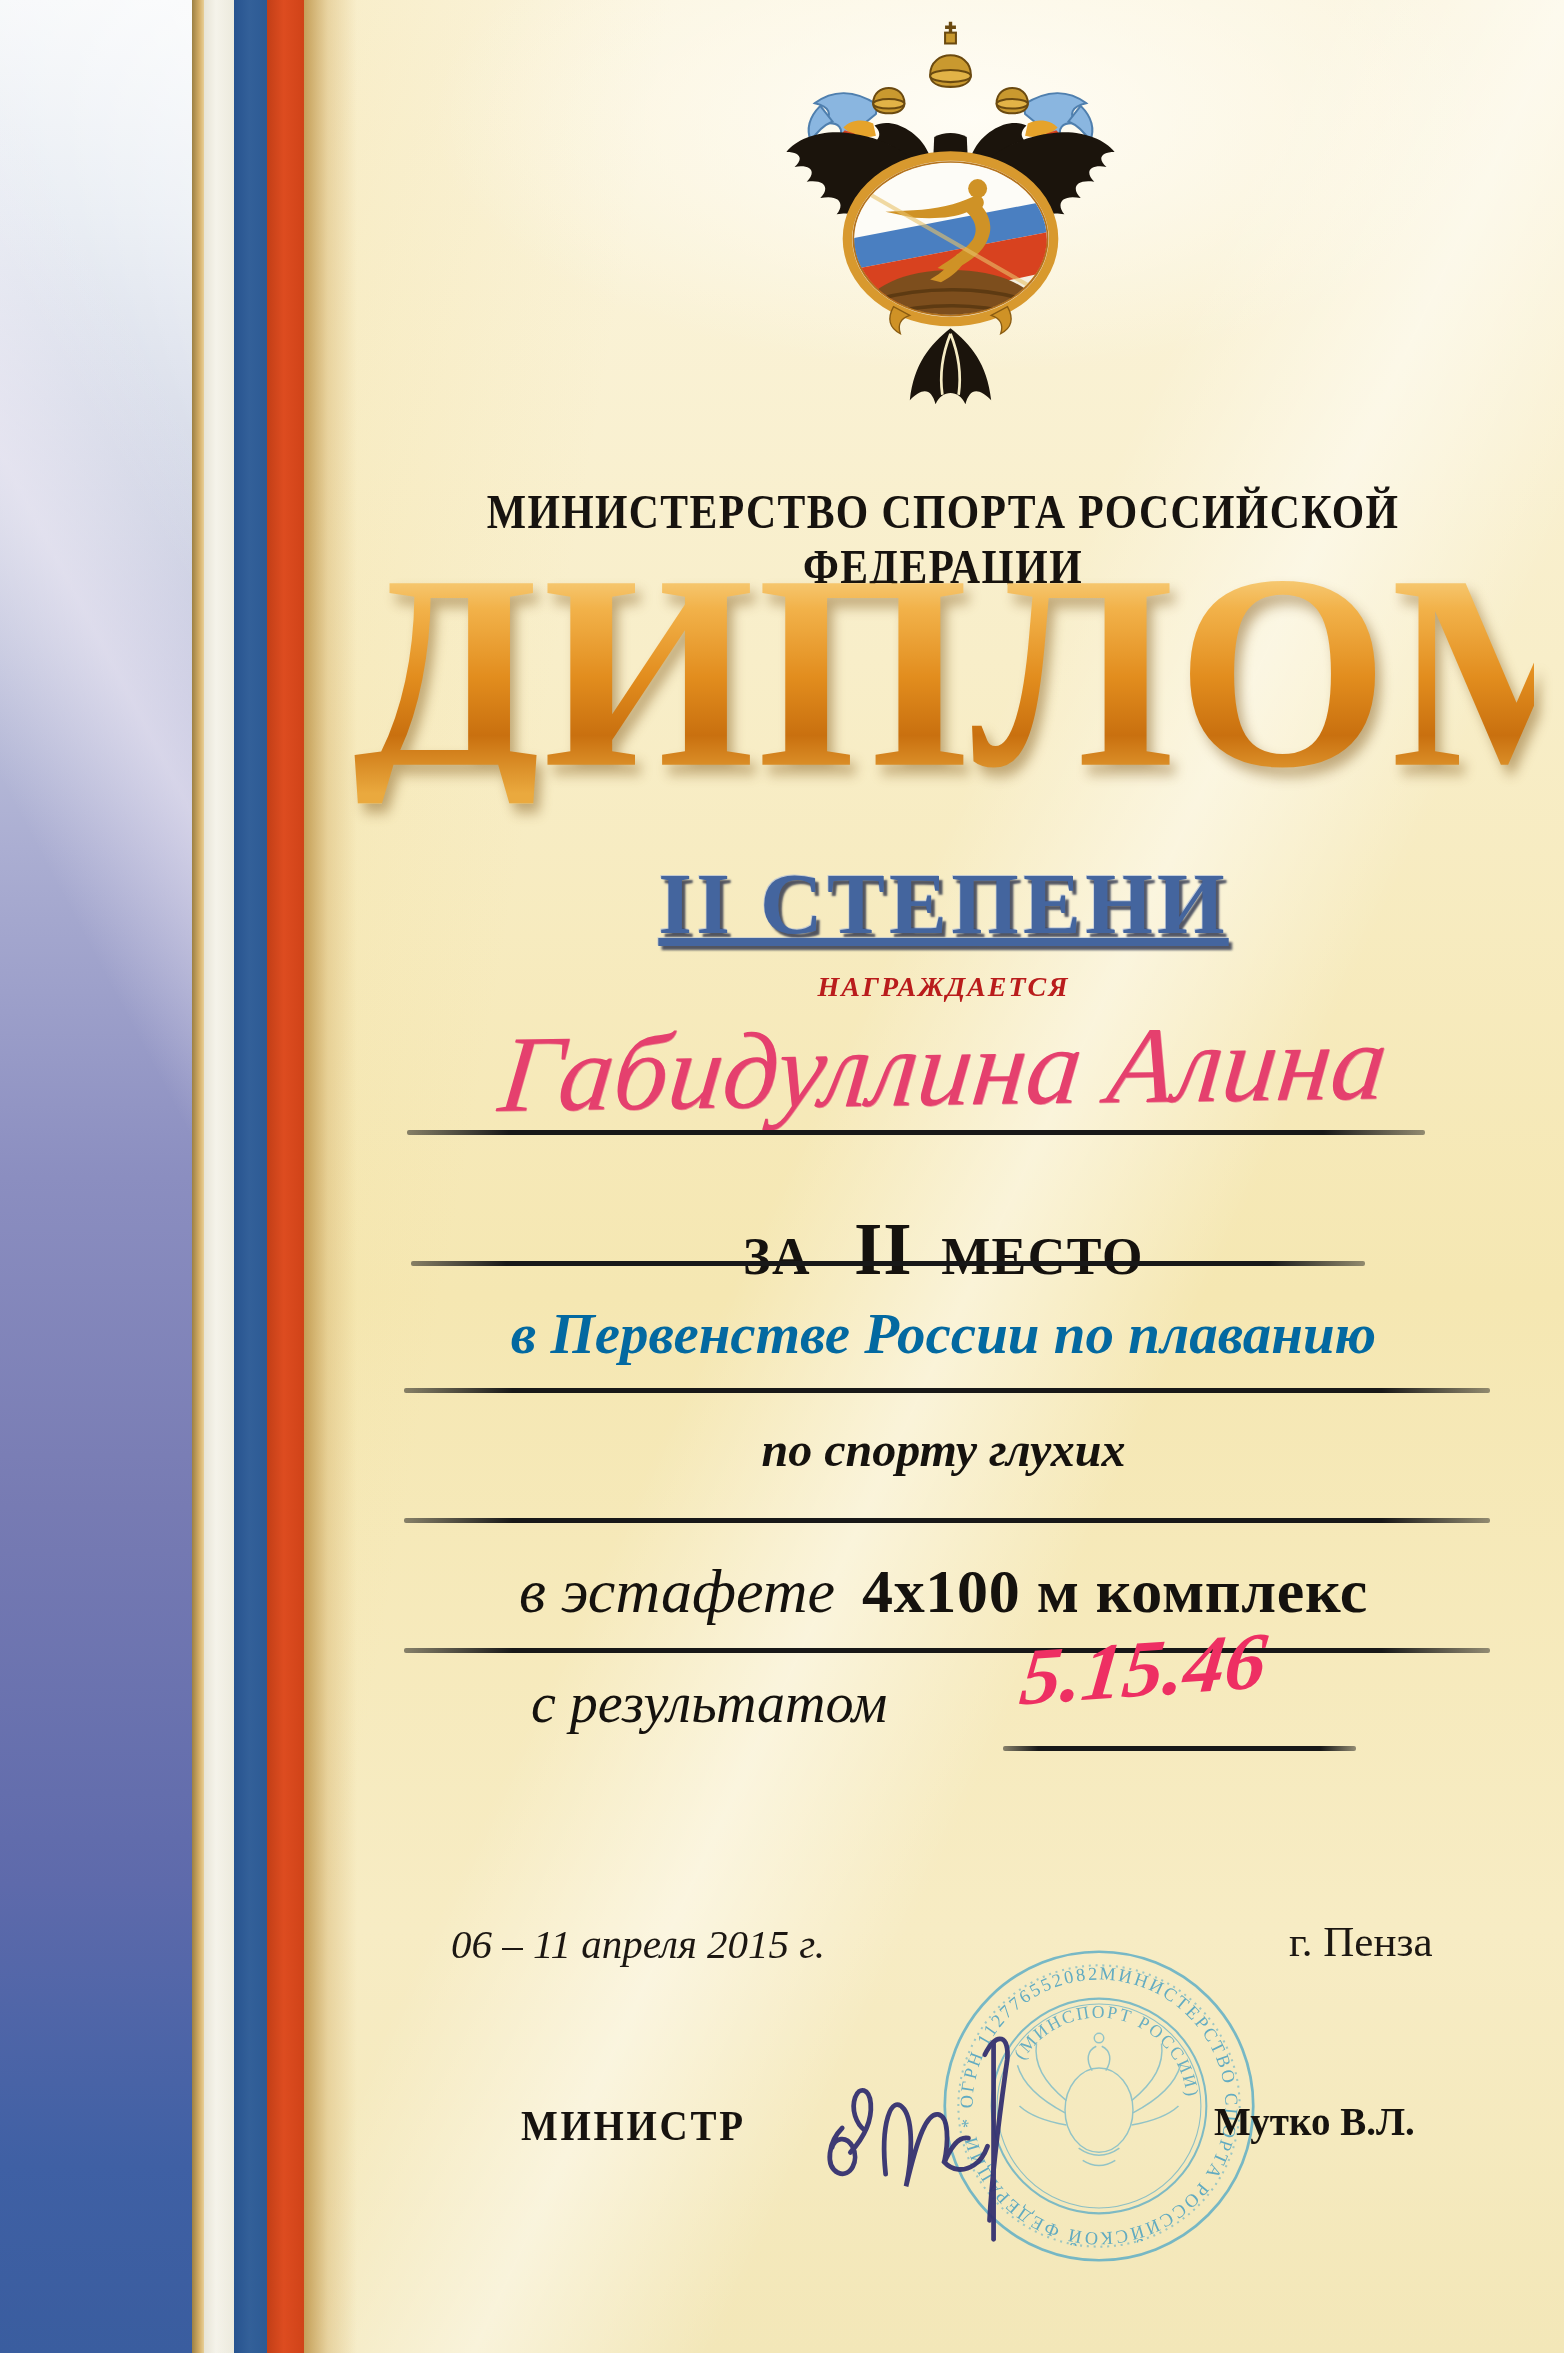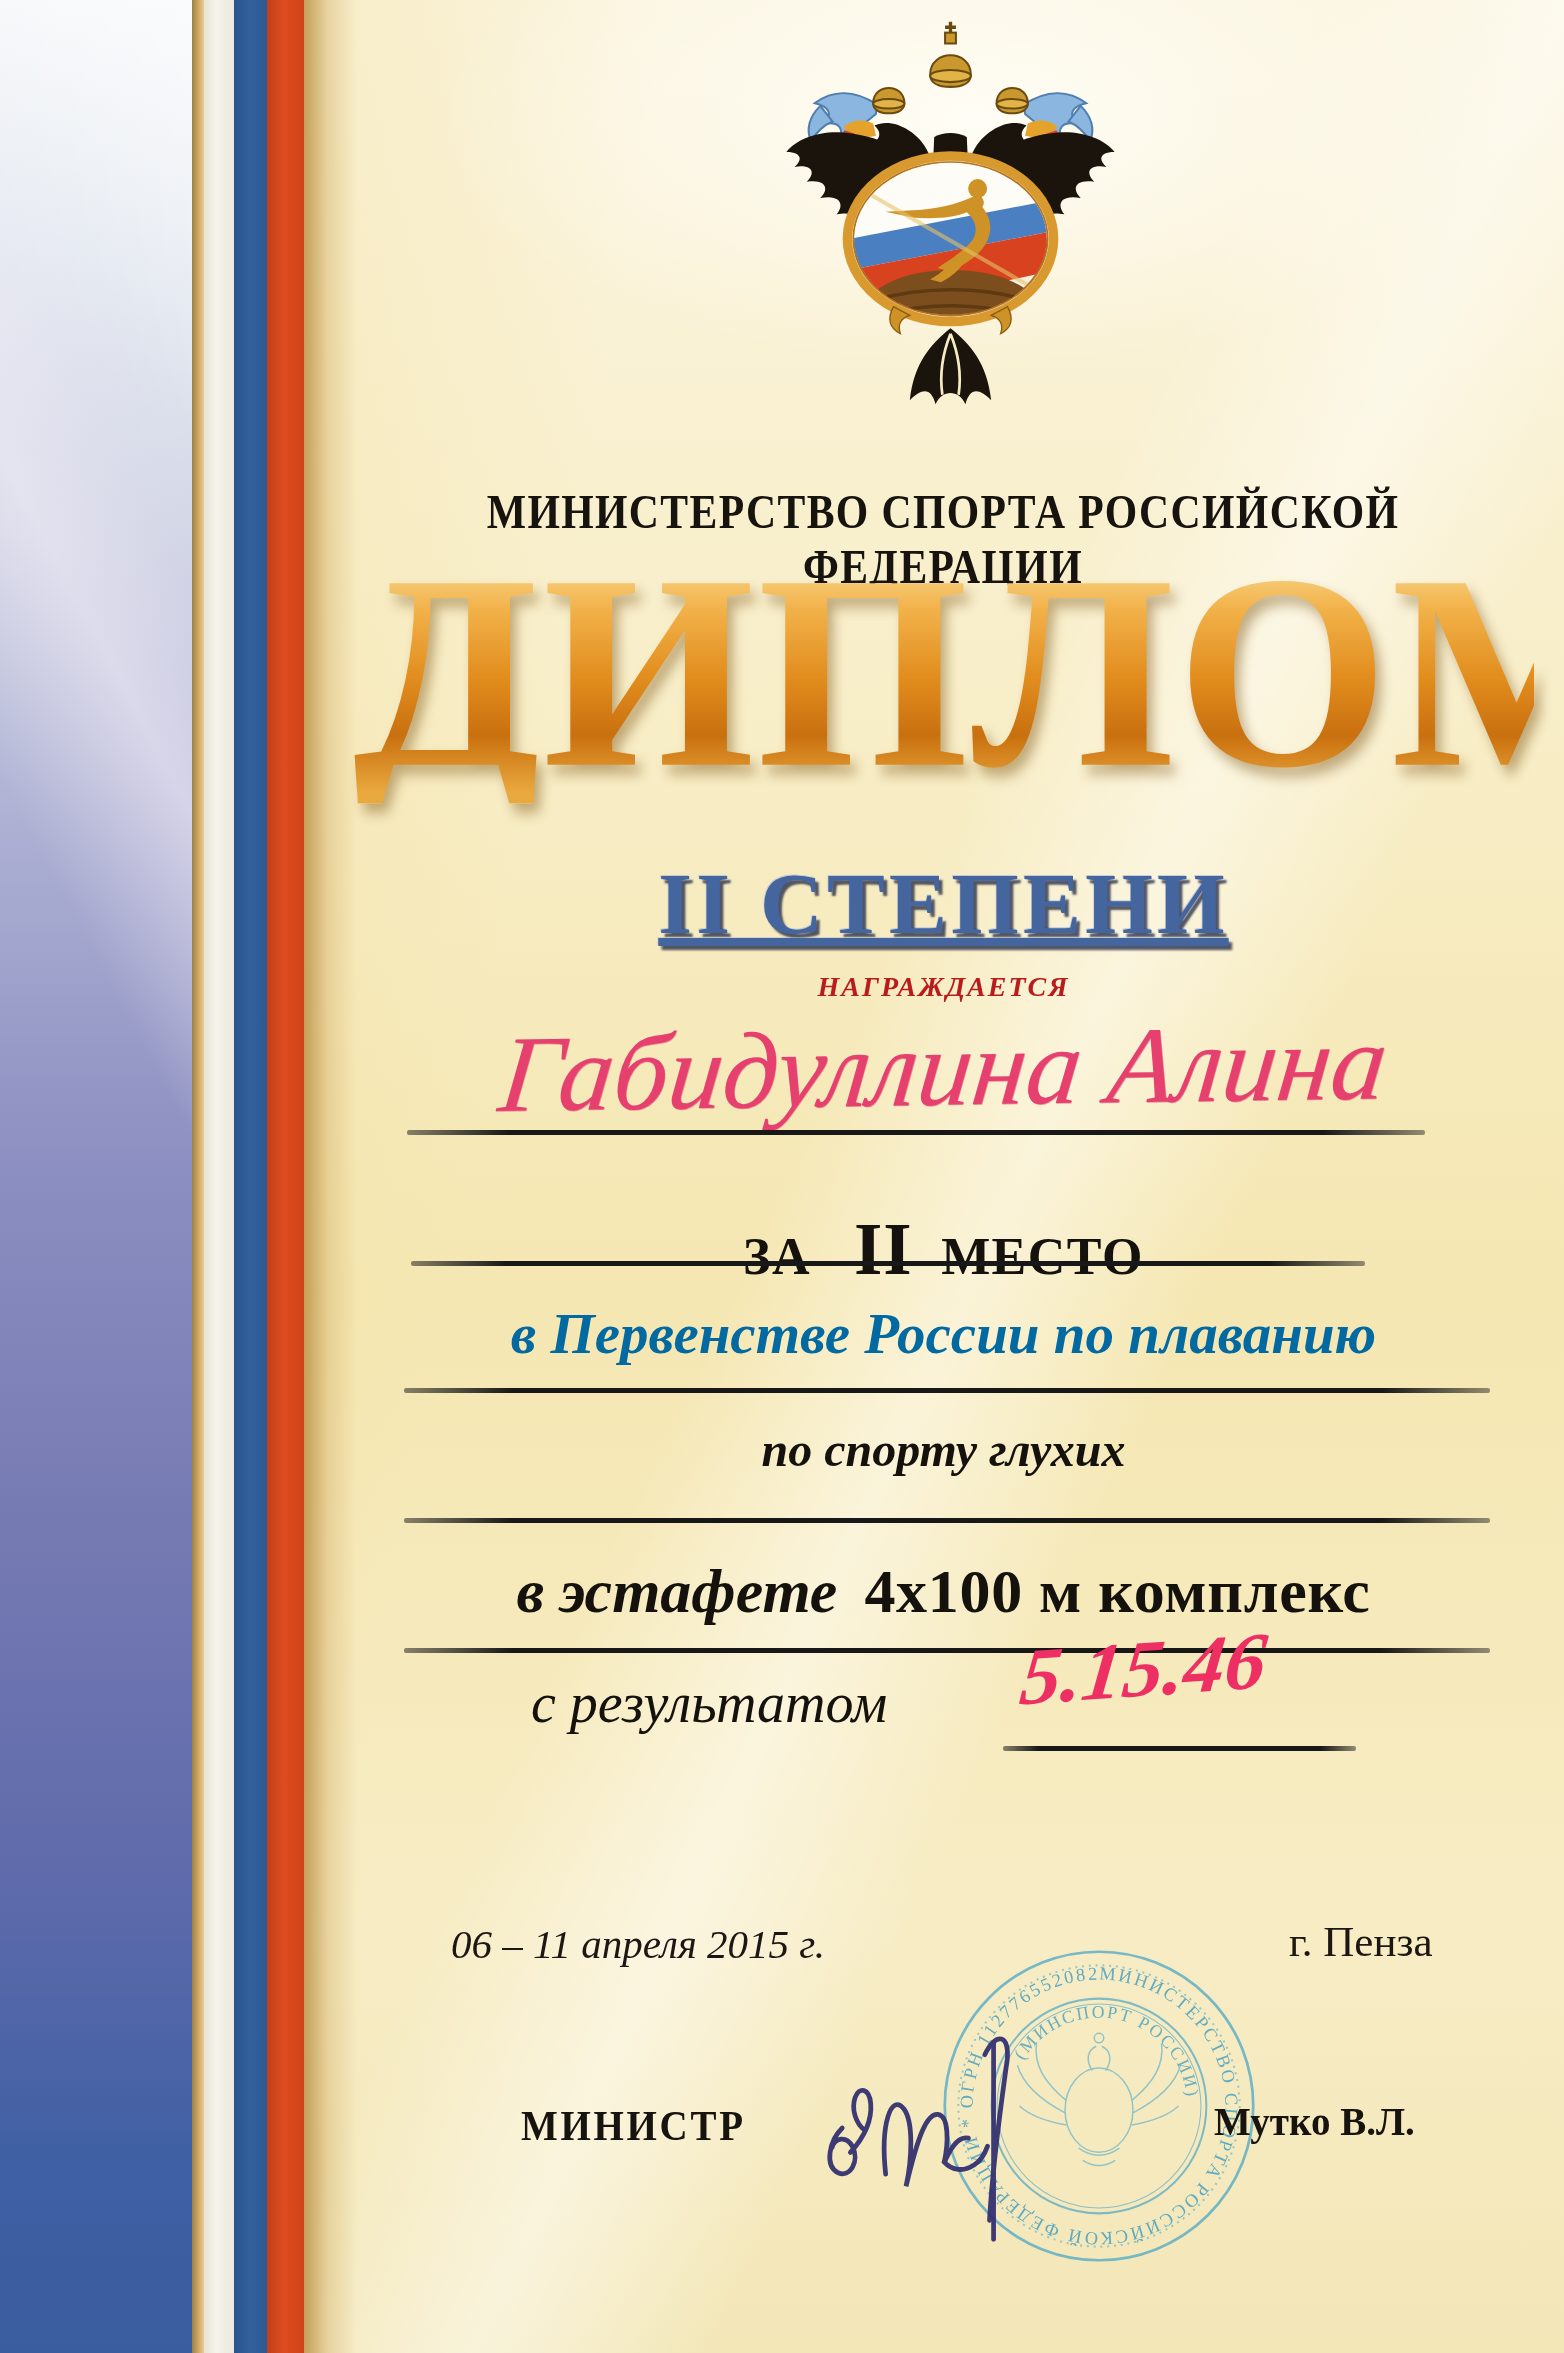--- a/index.html
+++ b/index.html
@@ -56,21 +56,21 @@
   .rule.r4{left:404px;top:1518px;width:1086px;}
   .rule.r5{left:404px;top:1648px;width:1086px;}
   .rule.r6{left:1003px;top:1746px;width:353px;}
 
   .place{top:1176px;font-size:52px;font-weight:700;letter-spacing:1.4px;color:#15120e;margin-top:32px;}
   .place .numeral{font-size:73px;letter-spacing:0.7px;}
 
   .event1{top:1301px;font-size:57px;font-weight:700;font-style:italic;color:#0369a1;}
   .event2{top:1422px;font-size:48px;font-weight:700;font-style:italic;color:#15120e;}
   .event3{top:1556px;font-size:62px;color:#15120e;}
-  .event3 .it{font-style:italic;font-weight:700;margin-right:27px;}
+  .event3 .it{font-style:italic;font-weight:400;margin-right:27px;}
   .event3 .up{font-weight:700;letter-spacing:0.7px;margin-top:40px;}
 
   .result-label{position:absolute;left:531px;top:1671px;font-size:56px;font-style:italic;color:#15120e;}
   .result-value{position:absolute;left:1022px;top:1629px;font-size:81px;font-style:italic;font-weight:700;
     color:#ee2f63;transform:skewX(-10deg) rotate(-4deg);line-height:1;}
 
   .date-range{position:absolute;left:451px;top:1920px;font-size:41px;font-style:italic;color:#1c1712;}
   .city{position:absolute;left:1289px;top:1917px;font-size:43px;color:#1c1712;}
 
   .minister-title{position:absolute;left:521px;top:2103px;font-size:39px;letter-spacing:2.7px;font-weight:700;

